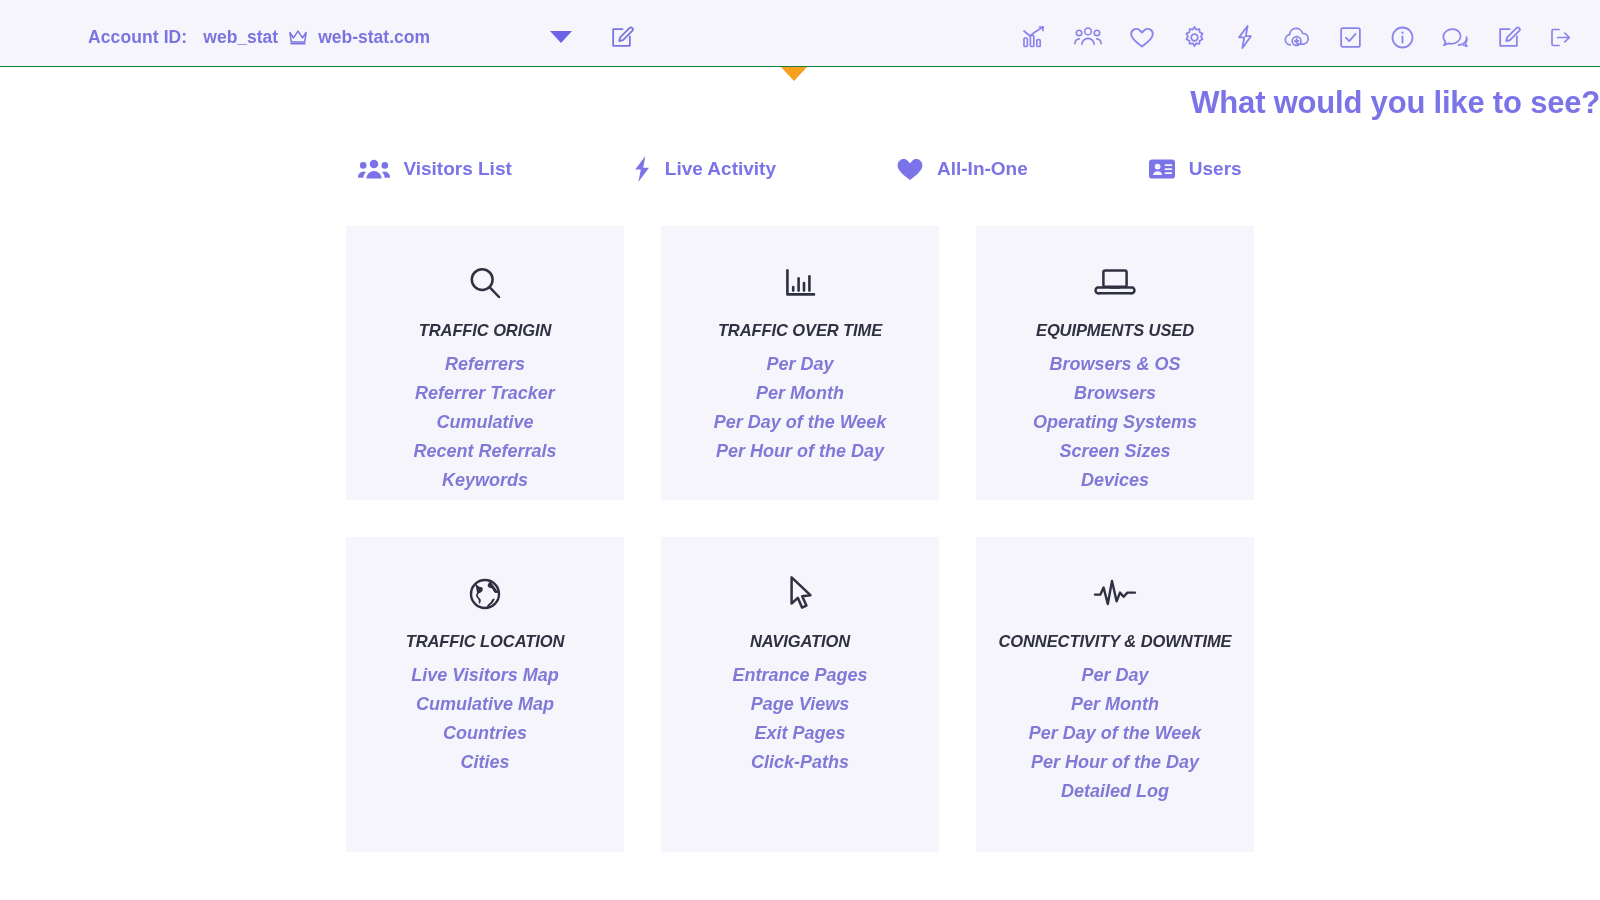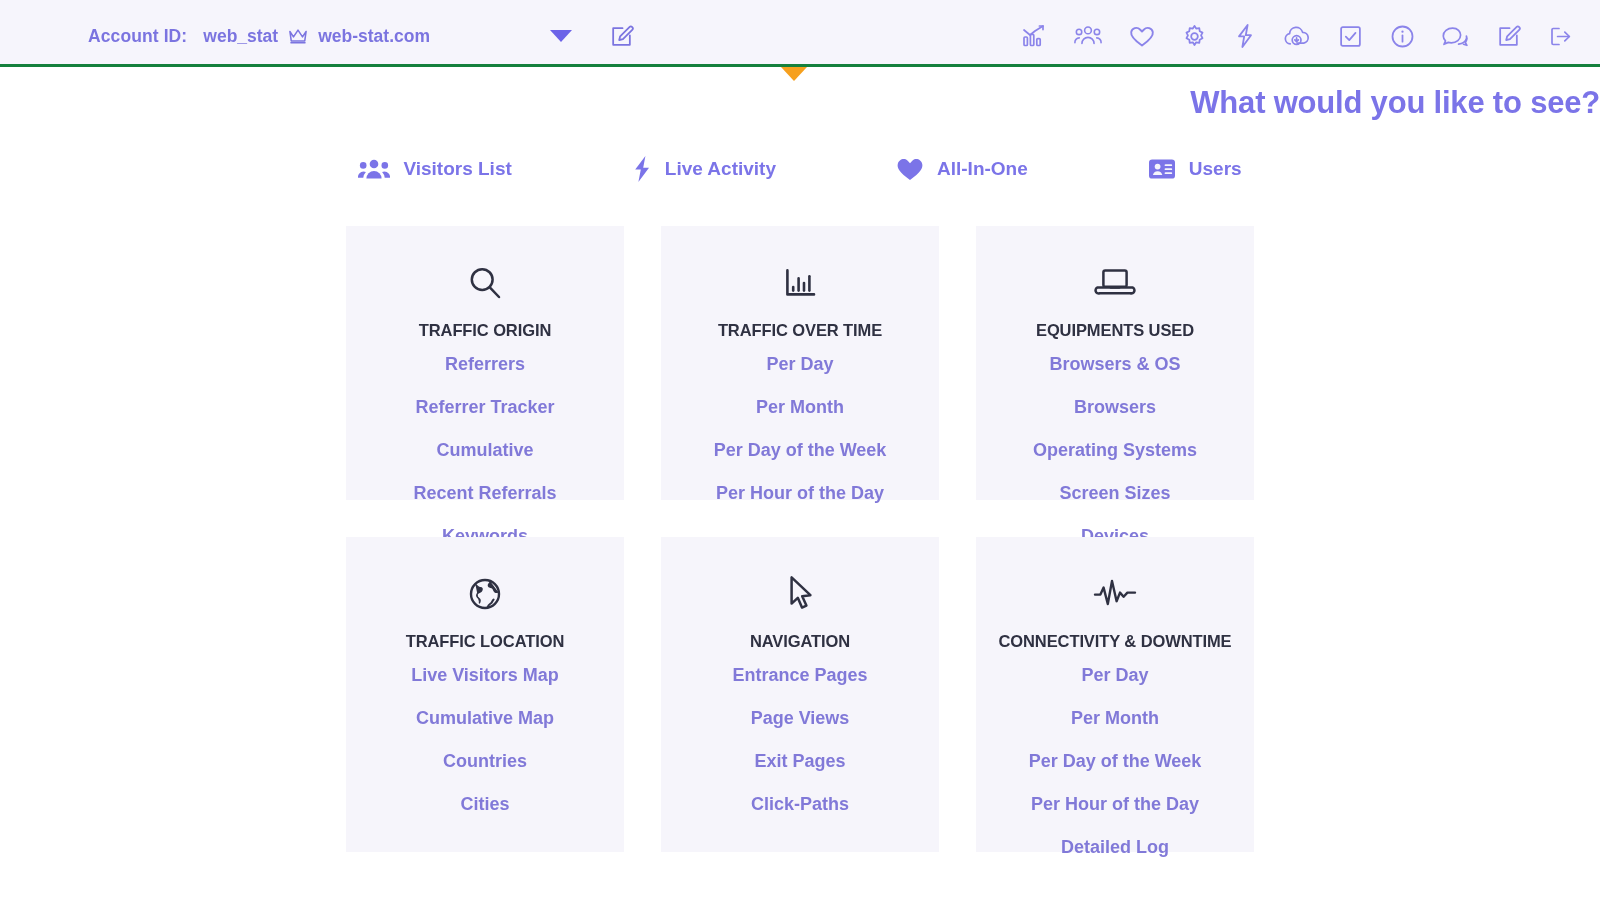--- a/index.html
+++ b/index.html
@@ -11,21 +11,21 @@
     background: #ffffff;
     font-family: "Liberation Sans", sans-serif;
     overflow: hidden;
   }
 
   
   .topbar {
     position: relative;
     height: 67px;
     background: #f6f5fc;
-    border-bottom: 3px solid #15803d;
+    border-bottom: 1px solid #15803d;
     display: flex;
     align-items: center;
     padding: 8px 26px 0 88px;
   }
 
   .account-block {
     display: flex;
     align-items: center;
     gap: 0;
     white-space: nowrap;
@@ -140,41 +140,42 @@
     margin: 39px auto 0 auto;
     display: grid;
     grid-template-columns: repeat(3, 278px);
     column-gap: 37px;
     row-gap: 37px;
   }
   .card {
     background: #f6f5fb;
     padding: 34px 14px 26px 14px;
     text-align: center;
+    font-style: italic;
   }
   .card.row1 { height: 274px; }
   .card.row2 { height: 315px; }
 
   .card-icon {
     height: 46px;
     display: flex;
     align-items: center;
     justify-content: center;
     color: #2f3142;
     margin-bottom: 11px;
   }
   .card-title {
     font-size: 16.5px;
     font-weight: 800;
     color: #2f3142;
     letter-spacing: -0.1px;
     line-height: 1.62;
     margin-bottom: 7px;
   }
-  .card-links { display: flex; flex-direction: column; gap: 16px; }
+  .card-links { display: flex; flex-direction: column; gap: 2px; }
   .card-link {
     font-size: 18px;
     font-weight: 700;
     color: #8179d8;
     line-height: 1.51;
     cursor: pointer;
     text-decoration: none;
   }
 </style>
 </head>

